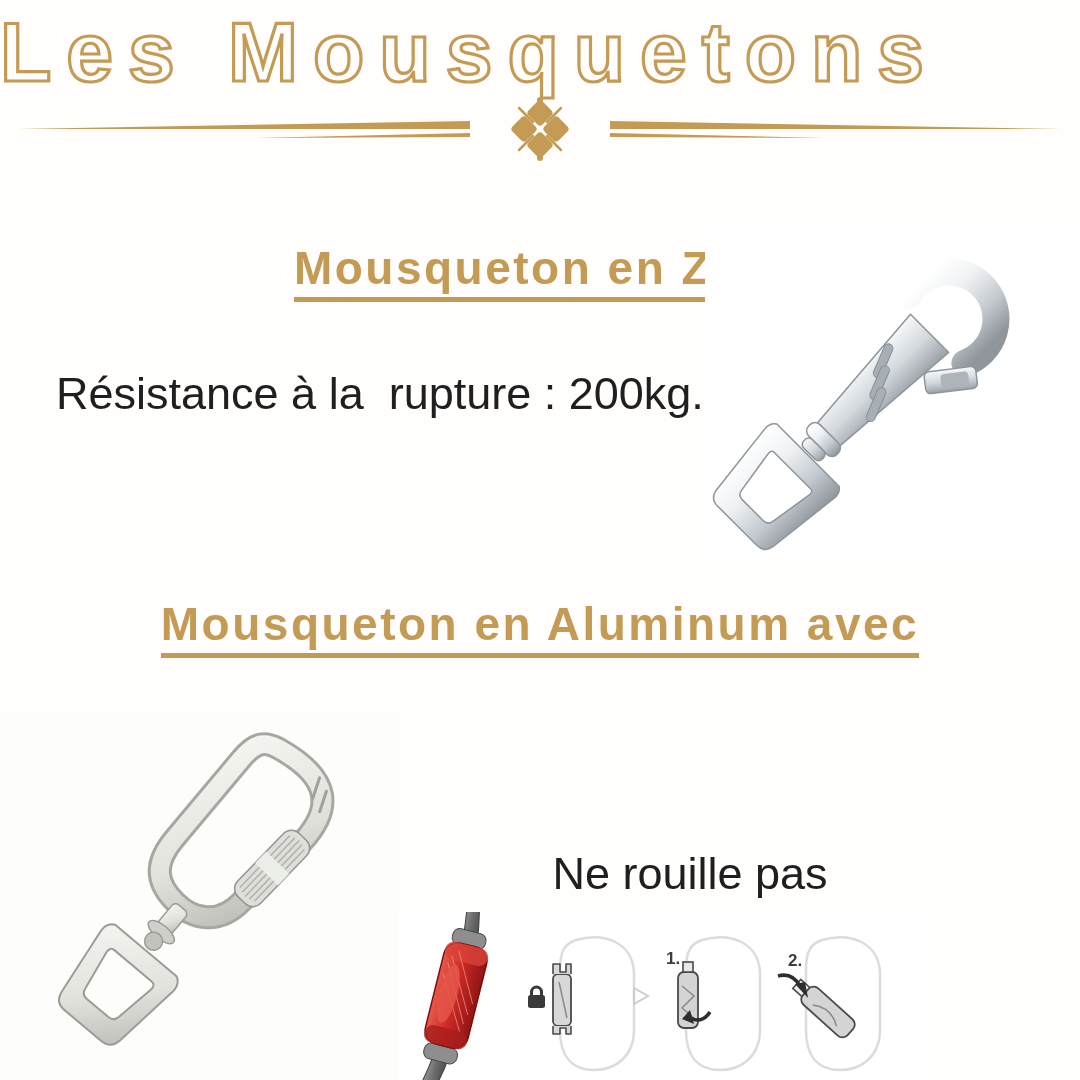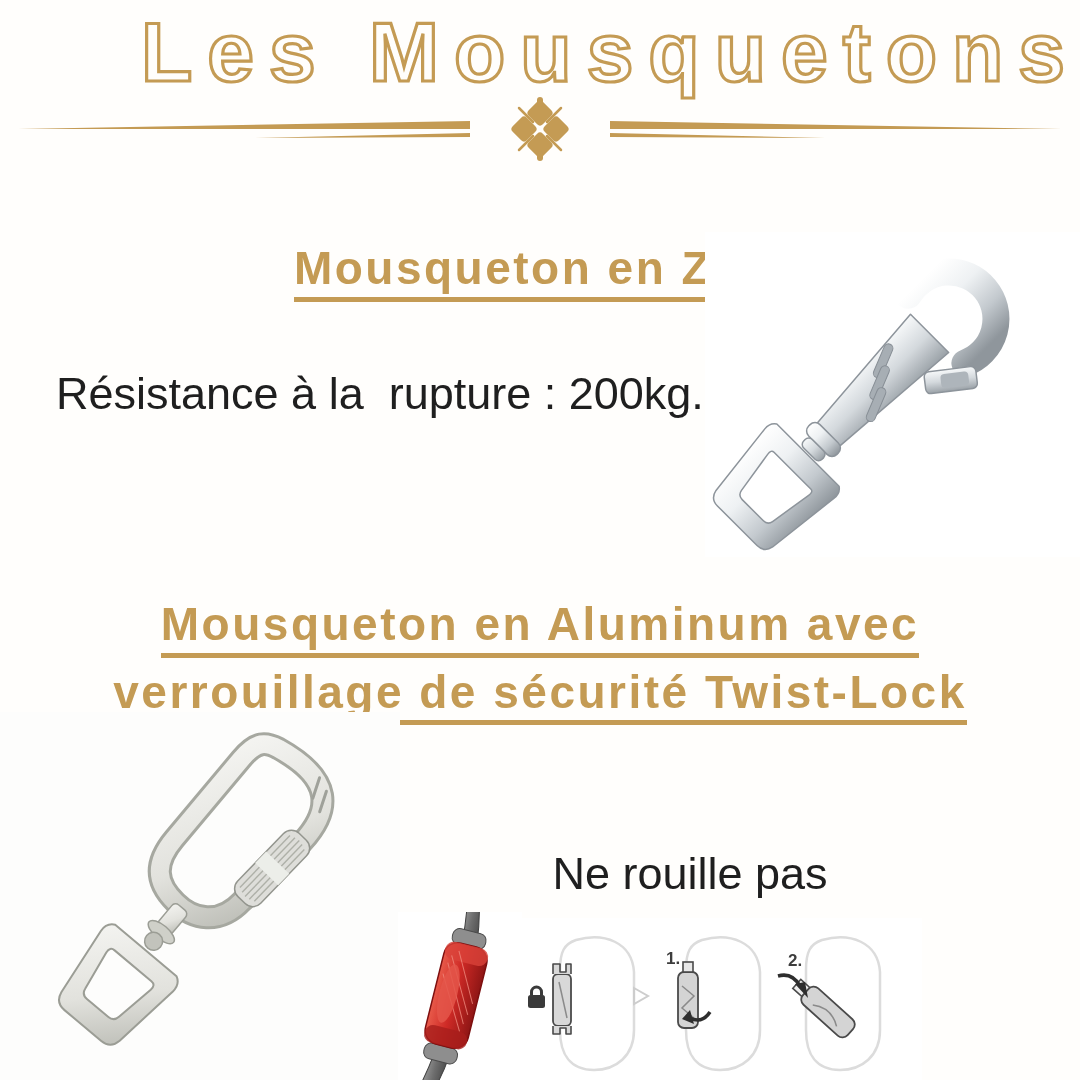--- a/index.html
+++ b/index.html
@@ -3,21 +3,21 @@
 <meta charset="utf-8">
 <style>
   html,body{margin:0;padding:0;background:#fffefc;}
   .page{
     position:relative;width:1080px;height:1080px;overflow:hidden;
     background:#fffefc;font-family:"Liberation Sans",sans-serif;
     --gold:#C49B54;--text:#1f1f1f;--red:#CE2B2B;
   }
   
   .title{
-    position:absolute;top:4px;left:0;width:1080px;text-align:right;
+    position:absolute;top:4px;left:0;width:1080px;text-align:left;
     font-size:84px;font-weight:bold;letter-spacing:15px;
     color:#fffefc;-webkit-text-stroke:3.2px var(--gold);
     white-space:nowrap;
   }
   
   .divider{position:absolute;top:96px;left:0;width:1080px;height:70px;}
   
   .heading{
     position:absolute;left:0;width:1080px;text-align:center;
     font-weight:bold;color:var(--gold);font-size:46px;letter-spacing:2.5px;
@@ -127,21 +127,20 @@
         <rect x="-13" y="78" width="26" height="12" rx="5" fill="url(#chrome2)"></rect>
 
         <path fill-rule="evenodd" fill="url(#chrome)" stroke-linejoin="round" d="M -44 92 Q -50 96 -49 104 L -40 182 Q -38 192 -28 192 L 28 192 Q 38 192 40 182 L 49 104 Q 50 96 44 92 Z
                  M -26 114 L 26 114 Q 30 114 29 120 L 22 164 Q 21 170 15 170 L -15 170 Q -21 170 -22 164 L -29 120 Q -30 114 -26 114 Z"></path>
       </g>
     </svg>
   </div>
 
   <div class="heading h-alu">
     <span class="u">Mousqueton en Aluminum avec</span><br>
-    <span class="u">verrouillage de sécurité Twist-Lock</span>
   </div>
 
   <div class="body-text b-alu">
     <div>Ne rouille pas</div>
     
   </div>
 
   <div class="fig fig-alu">
     <svg viewBox="0 0 400 368">
       <defs>

